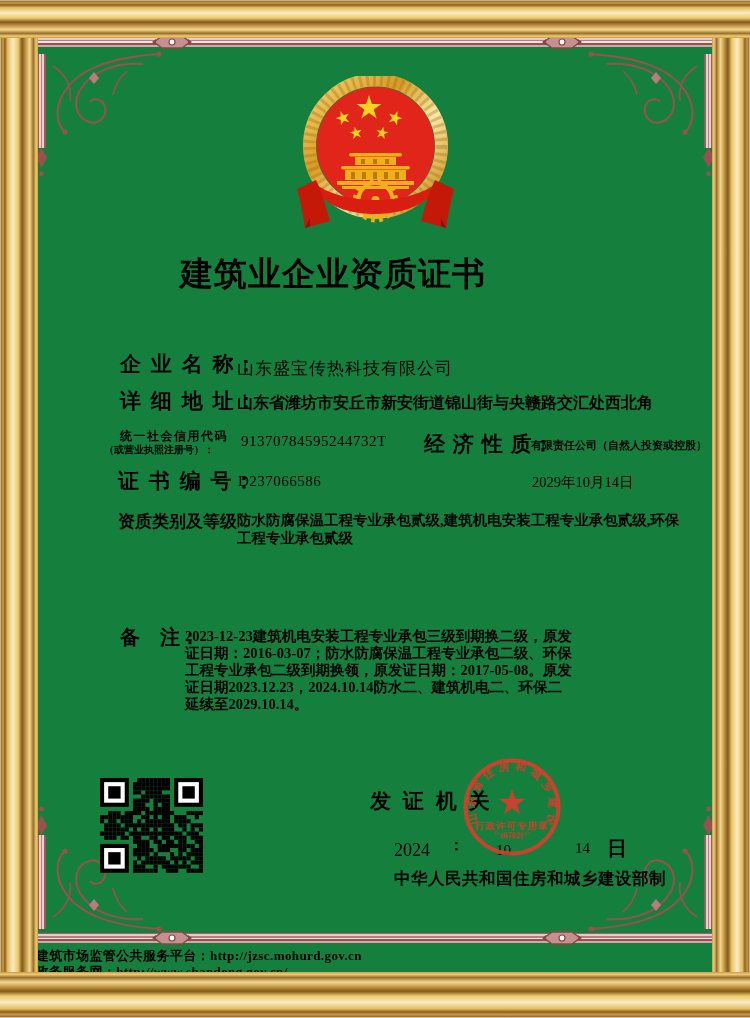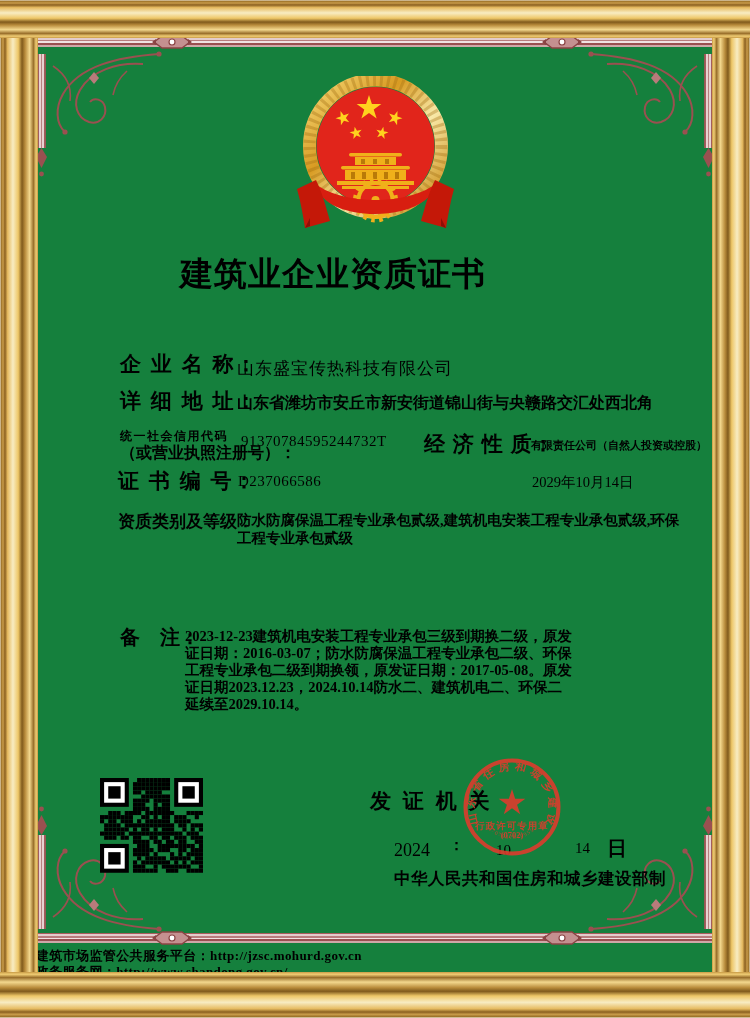--- a/index.html
+++ b/index.html
@@ -140,21 +140,21 @@
 
   <div class="abs title" style="left:180px;top:252px">建筑业企业资质证书</div>
 
   <div class="abs label" style="left:120px;top:350px;font-size:21px;letter-spacing:2px">企 业 名 称：</div>
   <div class="abs label" style="left:120px;top:387px;font-size:21px;letter-spacing:2px">详 细 地 址：</div>
 
   <div class="abs value" style="left:237px;top:357px;font-size:17px;letter-spacing:1px">山东盛宝传热科技有限公司</div>
   <div class="abs value vbold" style="left:237px;top:393px;font-size:16px">山东省潍坊市安丘市新安街道锦山街与央赣路交汇处西北角</div>
 
   <div class="abs label" style="left:120px;top:428px;font-size:12px;letter-spacing:1.5px">统一社会信用代码</div>
-  <div class="abs label" style="left:120px;top:443px;font-size:16px">（或营业执照注册号）：</div>
+  <div class="abs label" style="left:104px;top:443px;font-size:10px">（或营业执照注册号）：</div>
   <div class="abs value" style="left:241px;top:433px;font-size:15px;letter-spacing:.5px">91370784595244732T</div>
 
   <div class="abs label" style="left:424px;top:430px;font-size:21px;letter-spacing:1px">经 济 性 质：</div>
   <div class="abs value vbold" style="left:531px;top:438px;font-size:11px">有限责任公司（自然人投资或控股）</div>
 
   <div class="abs label" style="left:118px;top:467px;font-size:21px;letter-spacing:2px">证 书 编 号：</div>
   <div class="abs value" style="left:238px;top:473px;font-size:15px;letter-spacing:.5px">D237066586</div>
 
   <div class="abs value" style="left:532px;top:473px;font-size:14.5px">2029年10月14日</div>
 

